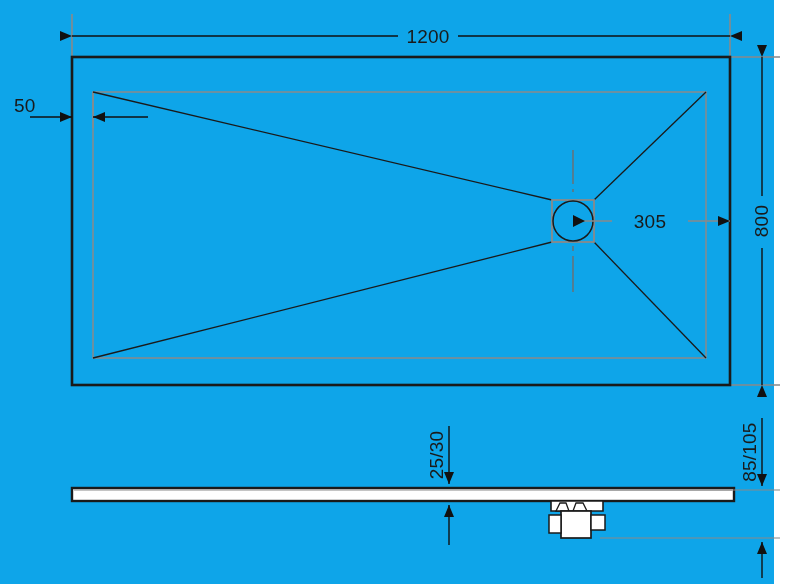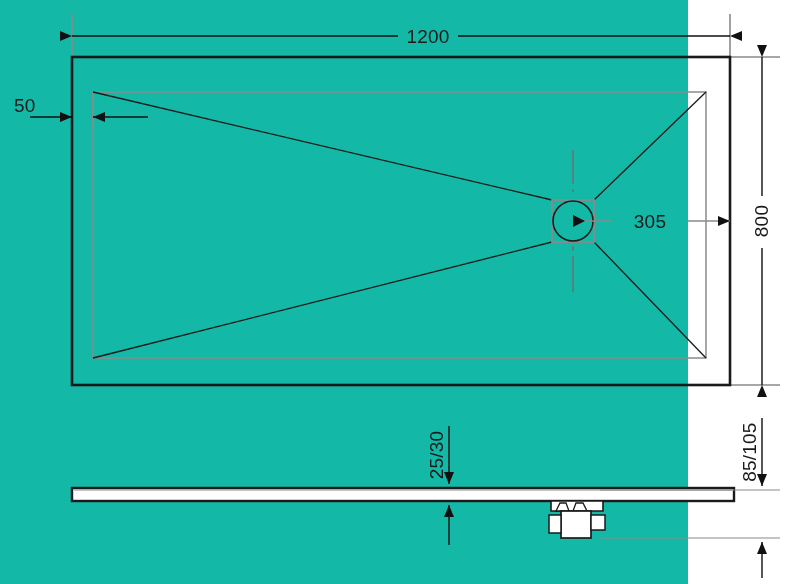--- a/index.html
+++ b/index.html
@@ -8,23 +8,23 @@
     background: #ffffff;
   }
   body {
     width: 790px;
     height: 584px;
     font-family: "Liberation Sans", sans-serif;
     overflow: hidden;
   }
   #drawing-root {
     position: relative;
-    width: 688px;
+    width: 774px;
     height: 584px;
-    background: #14b8a6;
+    background: #0ea5e9;
     text-align: center;
   }
   svg#technical-drawing {
     display: block;
     width: 790px;
     height: 584px;
   }
   .dim-text {
     font-family: "Liberation Sans", sans-serif;
     font-size: 19px;

